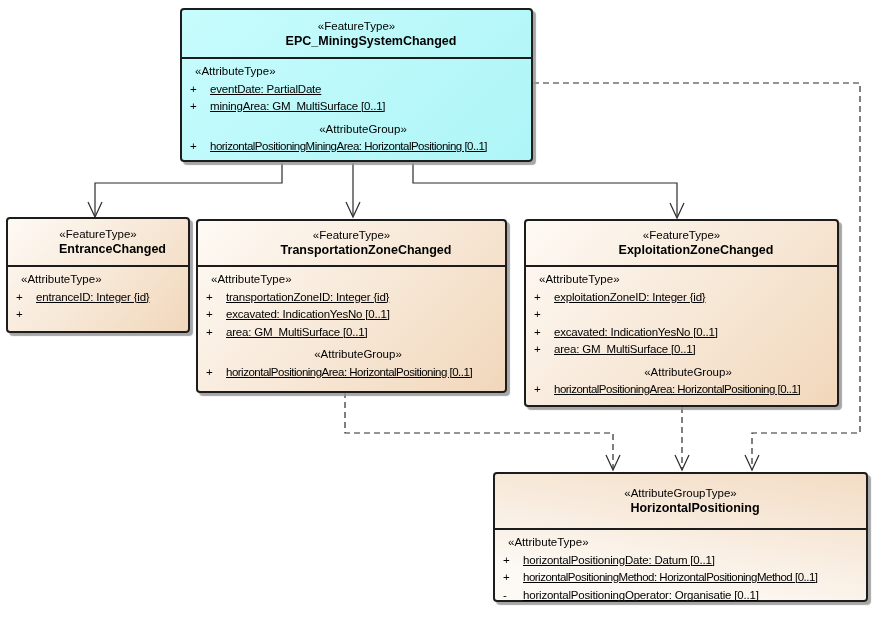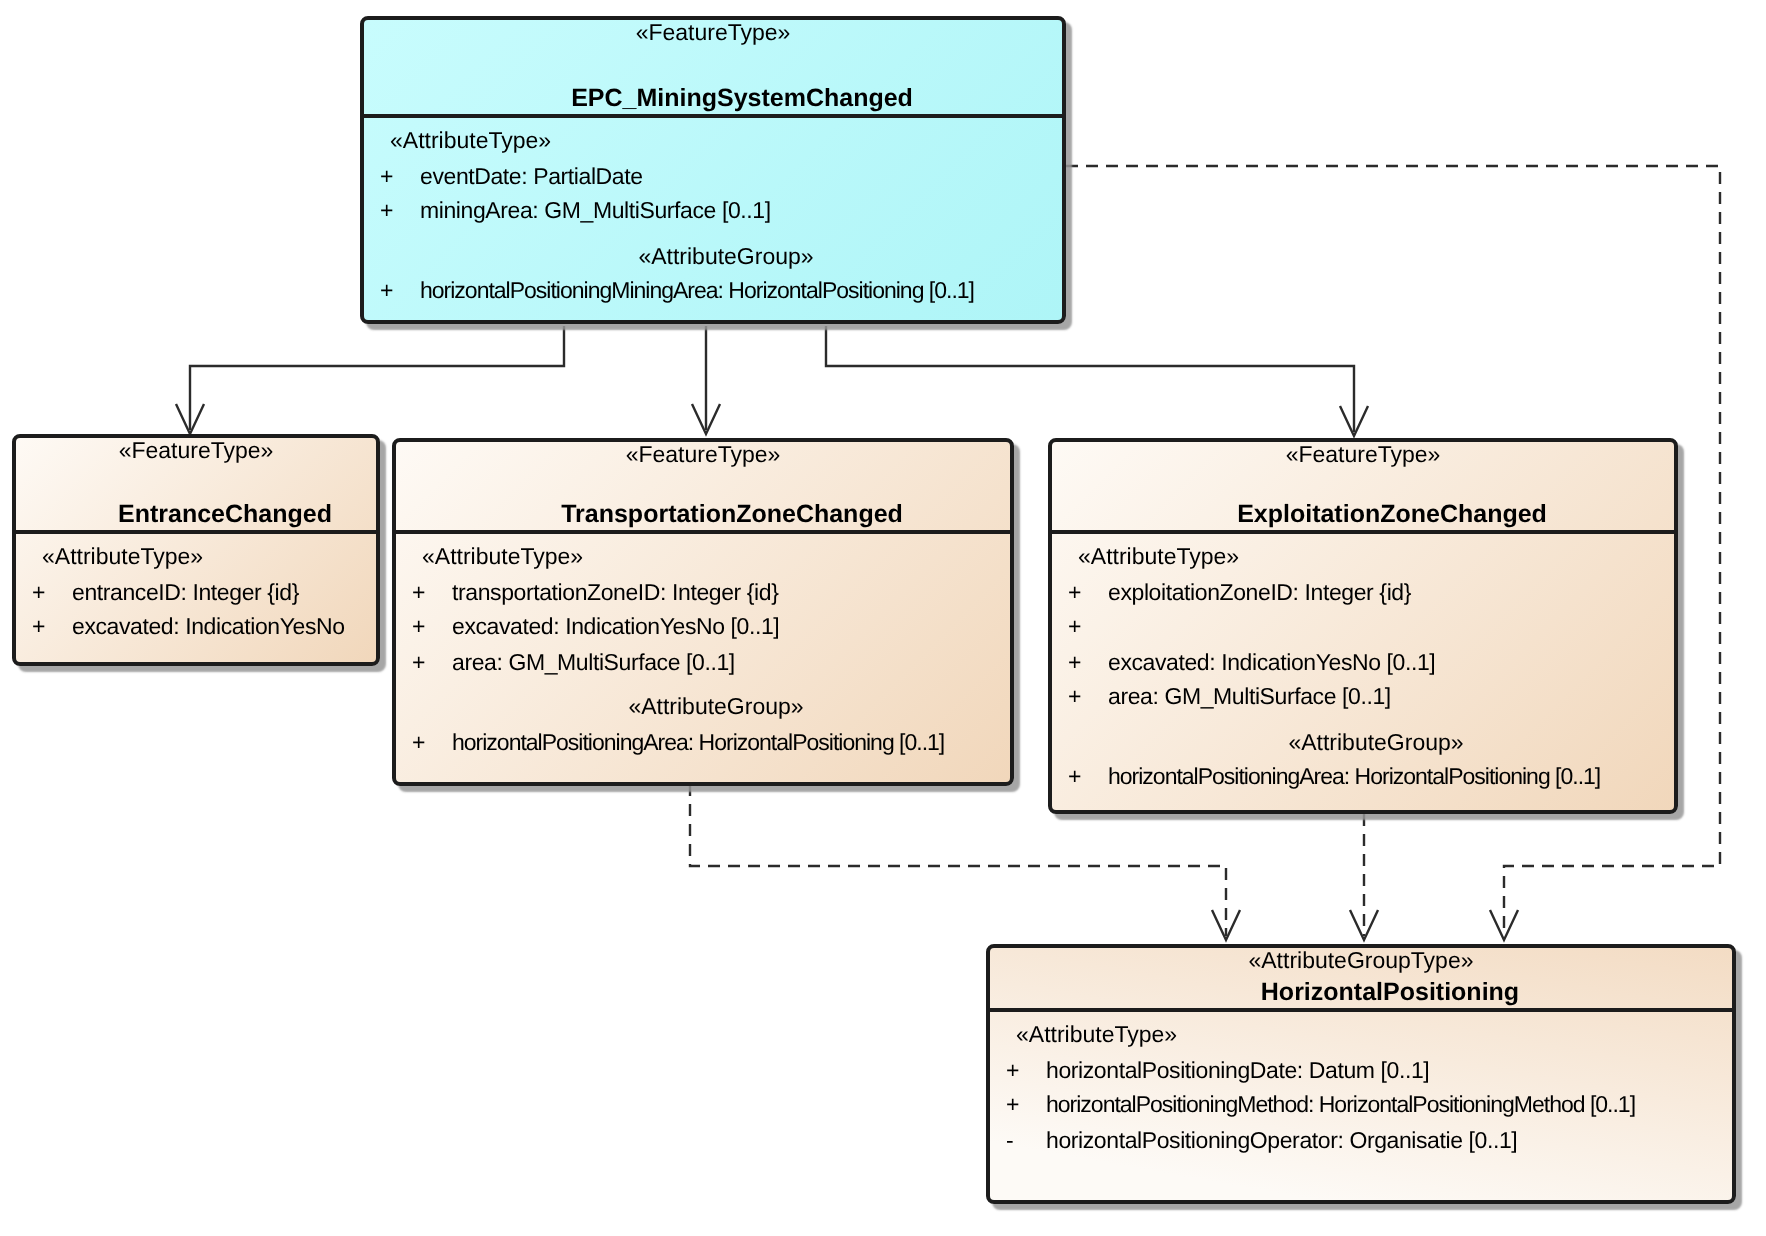--- a/index.html
+++ b/index.html
@@ -10,30 +10,30 @@
   .box{
     position:absolute;box-sizing:border-box;
     border:2px solid #1c1c1c;border-radius:4px;
     box-shadow:3px 3px 1px rgba(150,150,150,.85);
   }
   .box.cyan{background:linear-gradient(135deg,#c8fcfd 0%,#aef5f7 100%);}
   .box.tan{background:linear-gradient(135deg,#fefaf5 0%,#f1d7bb 100%);}
   .box.tanrev{background:linear-gradient(190deg,#f3dcc4 0%,#fdfaf6 85%);}
   .hdr{
     box-sizing:border-box;border-bottom:2px solid #1c1c1c;
-    display:flex;flex-direction:column;align-items:center;justify-content:space-between;
+    display:flex;flex-direction:column;align-items:center;justify-content:center;
   }
   .stereo{font-size:11.5px;line-height:14px;white-space:nowrap;}
   .cname{font-size:12.5px;font-weight:bold;line-height:16px;white-space:nowrap;padding-left:29px;}
   .body{padding-top:4px;}
   .srow{font-size:11.5px;line-height:17.5px;padding-left:13px;white-space:nowrap;}
   .srow.gap{margin-top:5px;text-align:center;}
   .arow{display:flex;font-size:11.5px;line-height:17.5px;white-space:nowrap;}
   .vis{flex:none;width:20px;padding-left:8px;}
-  .atext{letter-spacing:-0.2px;}
+  .atext{letter-spacing:-0.2px;text-decoration:underline;}
   .atext.squeeze{letter-spacing:-0.5px;}
   .mult{
     position:absolute;font-size:11.5px;line-height:13px;white-space:nowrap;margin-top:47px;
   }
   #connector-layer{position:absolute;left:0;top:0;width:883px;height:618px;}
   #connector-layer path{stroke:#2b2b2b;stroke-width:1.2;fill:none;}
   #connector-layer path.dash{stroke-dasharray:6 4;}
 </style>
 </head>
 <body>
@@ -90,21 +90,20 @@
       <div class="cname">EntranceChanged</div>
     </div>
     <div class="body">
       <div class="srow">«AttributeType»</div>
       <div class="arow">
         <span class="vis">+</span>
         <span class="atext">entranceID: Integer {id}</span>
       </div>
       <div class="arow">
         <span class="vis">+</span>
-        <span class="atext">excavated: IndicationYesNo</span>
       </div>
     </div>
   </div>
 
   <div class="box tan" style="left:196px;top:219px;width:311px;height:174px">
     <div class="hdr" style="height:46px">
       <div class="stereo">«FeatureType»</div>
       <div class="cname">TransportationZoneChanged</div>
     </div>
     <div class="body">
@@ -153,21 +152,21 @@
       </div>
       <div class="srow gap">«AttributeGroup»</div>
       <div class="arow">
         <span class="vis">+</span>
         <span class="atext squeeze">horizontalPositioningArea: HorizontalPositioning [0..1]</span>
       </div>
     </div>
   </div>
 
   <div class="box tanrev" style="left:493px;top:472px;width:375px;height:130px">
-    <div class="hdr" style="height:32px">
+    <div class="hdr" style="height:56px">
       <div class="stereo">«AttributeGroupType»</div>
       <div class="cname">HorizontalPositioning</div>
     </div>
     <div class="body">
       <div class="srow">«AttributeType»</div>
       <div class="arow">
         <span class="vis">+</span>
         <span class="atext">horizontalPositioningDate: Datum [0..1]</span>
       </div>
       <div class="arow">

